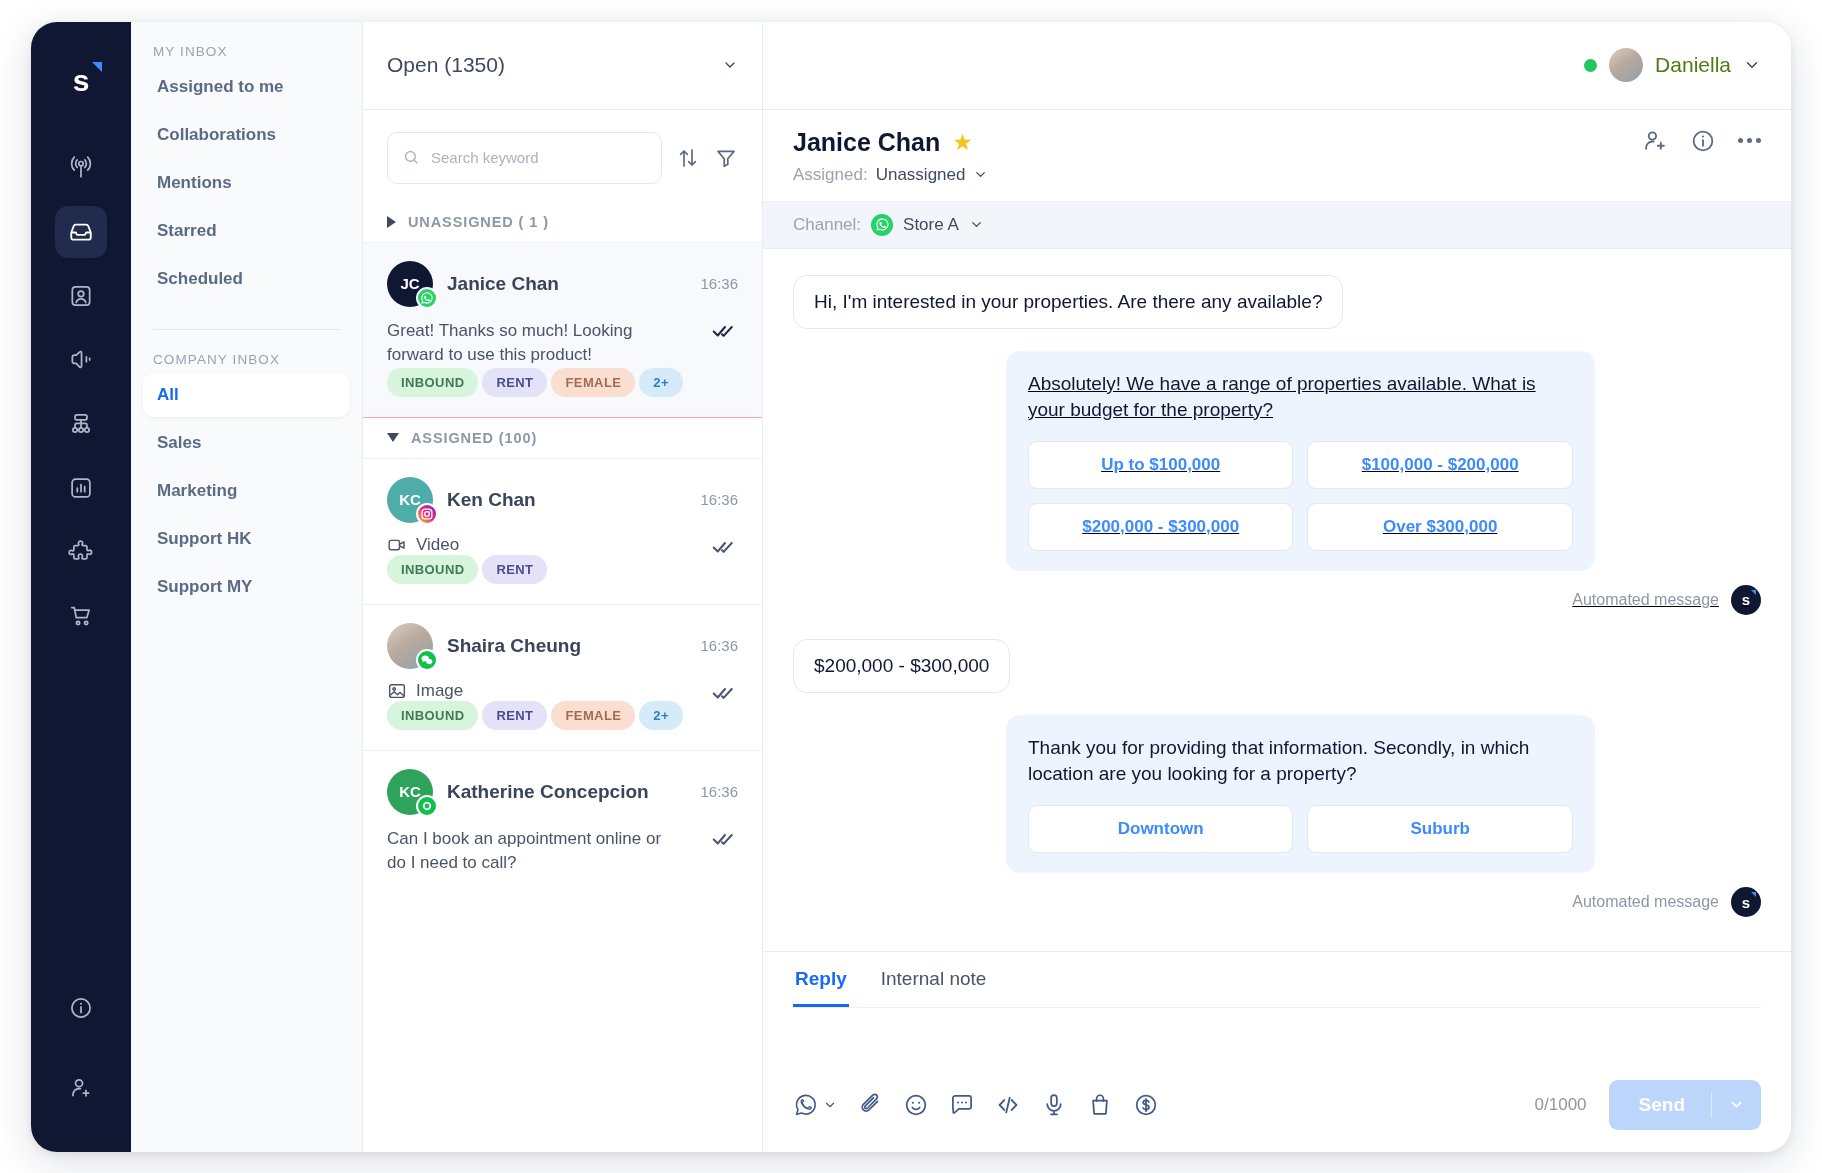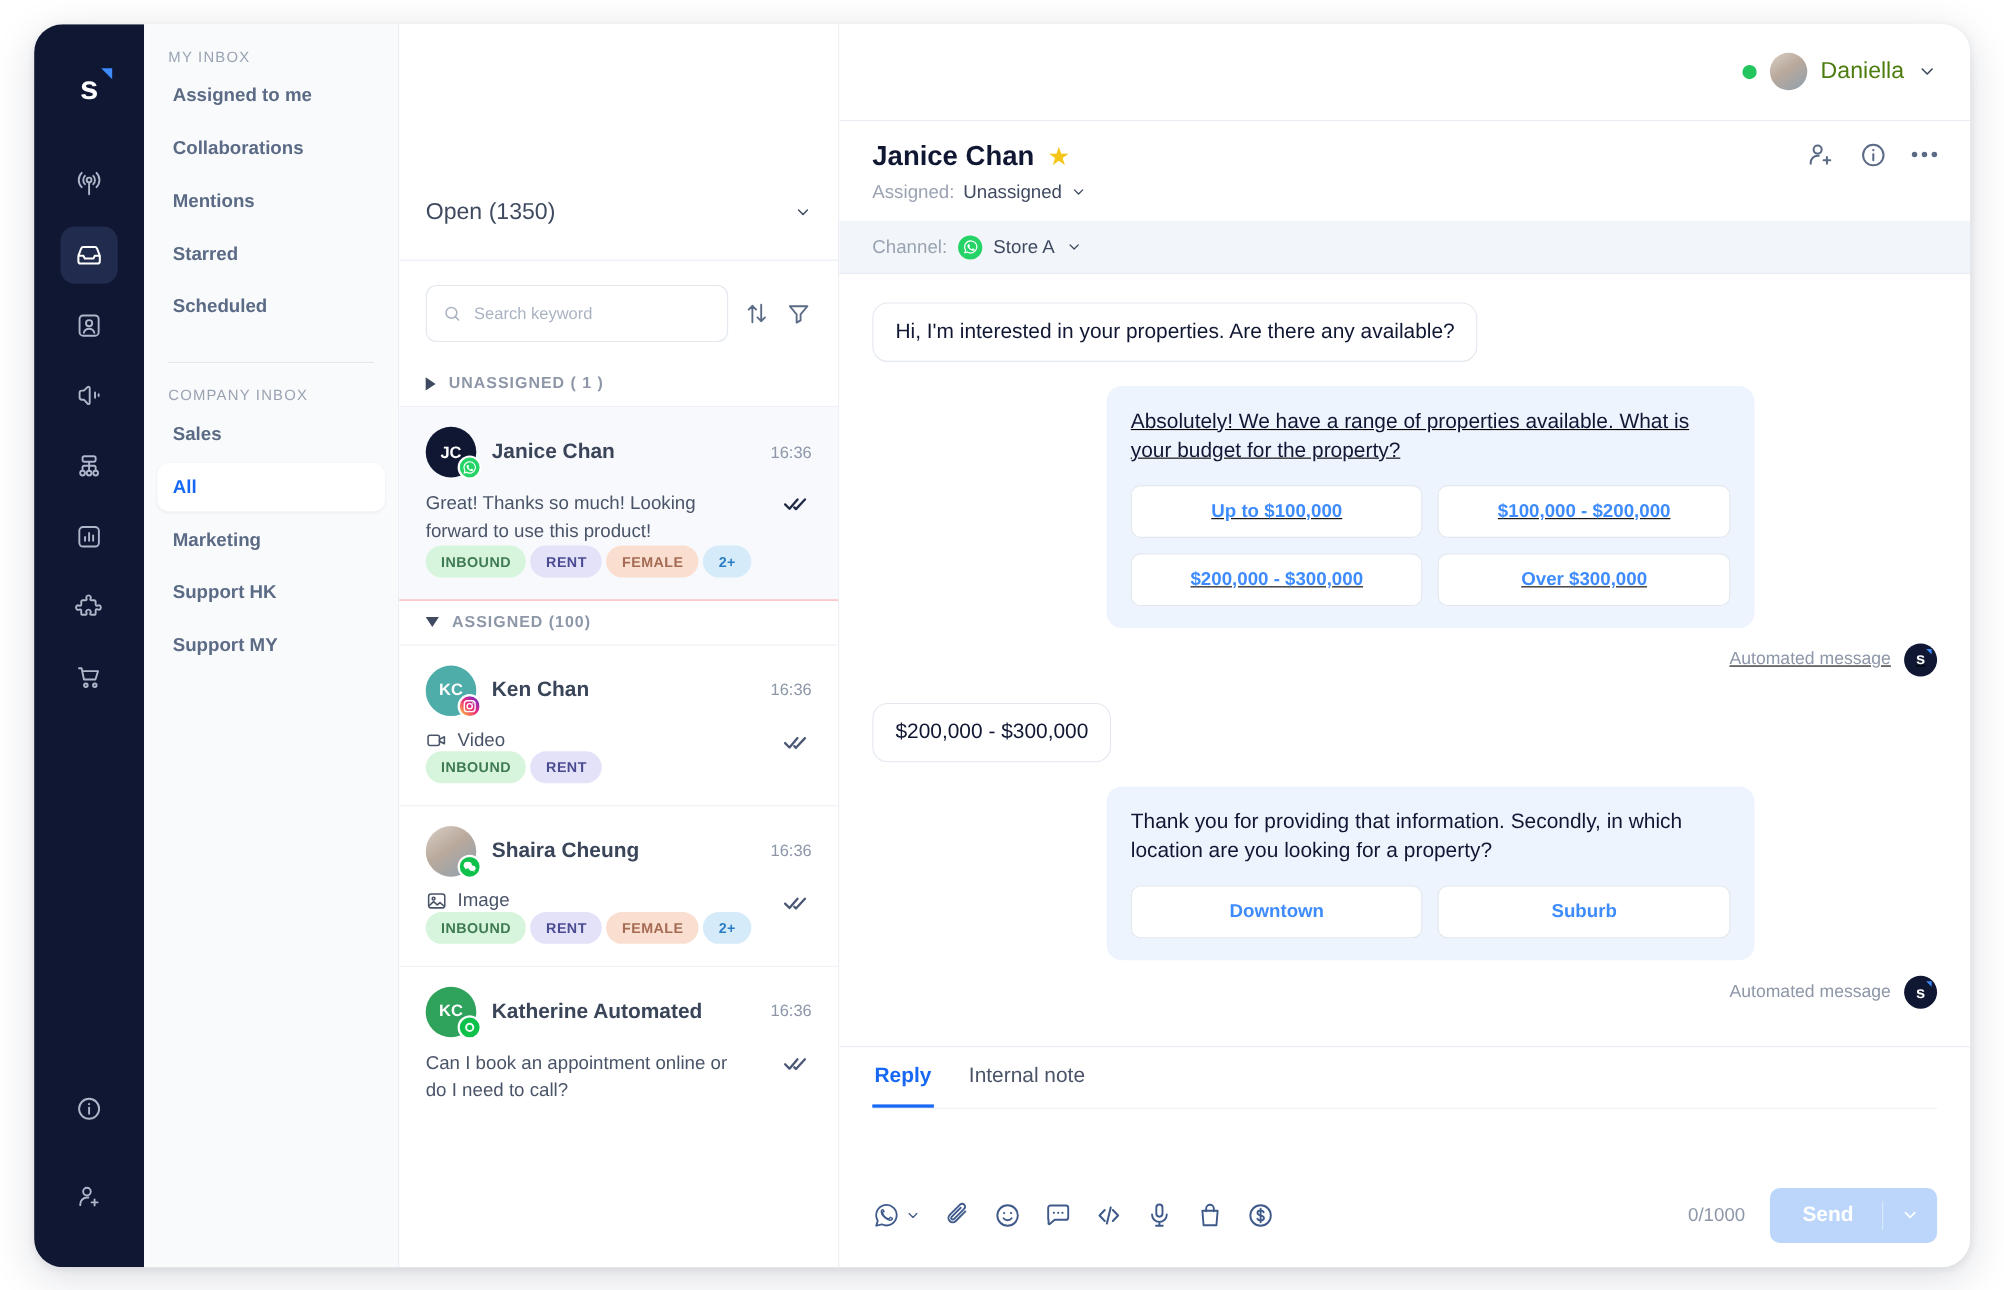--- a/index.html
+++ b/index.html
@@ -99,21 +99,20 @@
   }
   .nav-item.active { background: #ffffff; color: #1668f5; box-shadow: 0 1px 3px rgba(16,23,51,.06); }
   .divider { height:1px; background:#e4e9f0; margin: 26px 22px 0 22px; }
 
   
   .convlist {
     width: 400px; flex: 0 0 400px;
     border-right: 1px solid #e8ecf2;
     display: flex; flex-direction: column;
     background: #fff;
-    justify-content: center;
   }
   .conv-filter {
     height: 88px;
     border-bottom: 1px solid #e8ecf2;
     display:flex; align-items:center; justify-content: space-between;
     padding: 0 24px;
     cursor: pointer;
   }
   .conv-filter .lbl { font-size: 21px; color:#3f4a60; }
   .chev { width:16px; height:16px; }
@@ -381,22 +380,22 @@
     <div class="group-label">MY INBOX</div>
     <div class="nav-item">Assigned to me</div>
     <div class="nav-item">Collaborations</div>
     <div class="nav-item">Mentions</div>
     <div class="nav-item">Starred</div>
     <div class="nav-item">Scheduled</div>
 
     <div class="divider"></div>
 
     <div class="group-label">COMPANY INBOX</div>
+    <div class="nav-item active">All</div>
     <div class="nav-item">Sales</div>
-    <div class="nav-item active">All</div>
     <div class="nav-item">Marketing</div>
     <div class="nav-item">Support HK</div>
     <div class="nav-item">Support MY</div>
   </div>
 
   <div class="convlist">
     <div class="conv-filter">
       <span class="lbl">Open (1350)</span>
       <svg class="chev" viewBox="0 0 24 24" fill="none" stroke="#3f4a60" stroke-width="2" stroke-linecap="round" stroke-linejoin="round">
             <path d="M6 9l6 6 6-6"></path>
@@ -542,21 +541,21 @@
     <div class="conv-item">
       <div class="conv-top">
         <div class="avatar-wrap">
           <div class="avatar" style="background:#2fa35c">KC</div>
           <div class="ch-badge" style="background:#0ec14a">
             <svg viewBox="0 0 24 24" fill="none" stroke="#ffffff" stroke-width="3">
                   <circle cx="12" cy="12" r="5.6"></circle>
                 </svg>
           </div>
         </div>
-        <div class="conv-name">Katherine Automated</div>
+        <div class="conv-name">Katherine Concepcion</div>
         <div class="conv-time">16:36</div>
       </div>
       <div class="conv-preview">
         <div class="conv-text">Can I book an appointment online or do I need to call?</div>
         <div class="ticks">
           <svg viewBox="0 0 30 18" fill="none" stroke="#4a5775" stroke-width="2.4" stroke-linecap="round" stroke-linejoin="round">
                 <path d="M2 9.6l4.6 4.6L15 4.4"></path>
                 <path d="M11.6 12.8l1.8 1.8L22.8 4.4"></path>
               </svg>
         </div>

